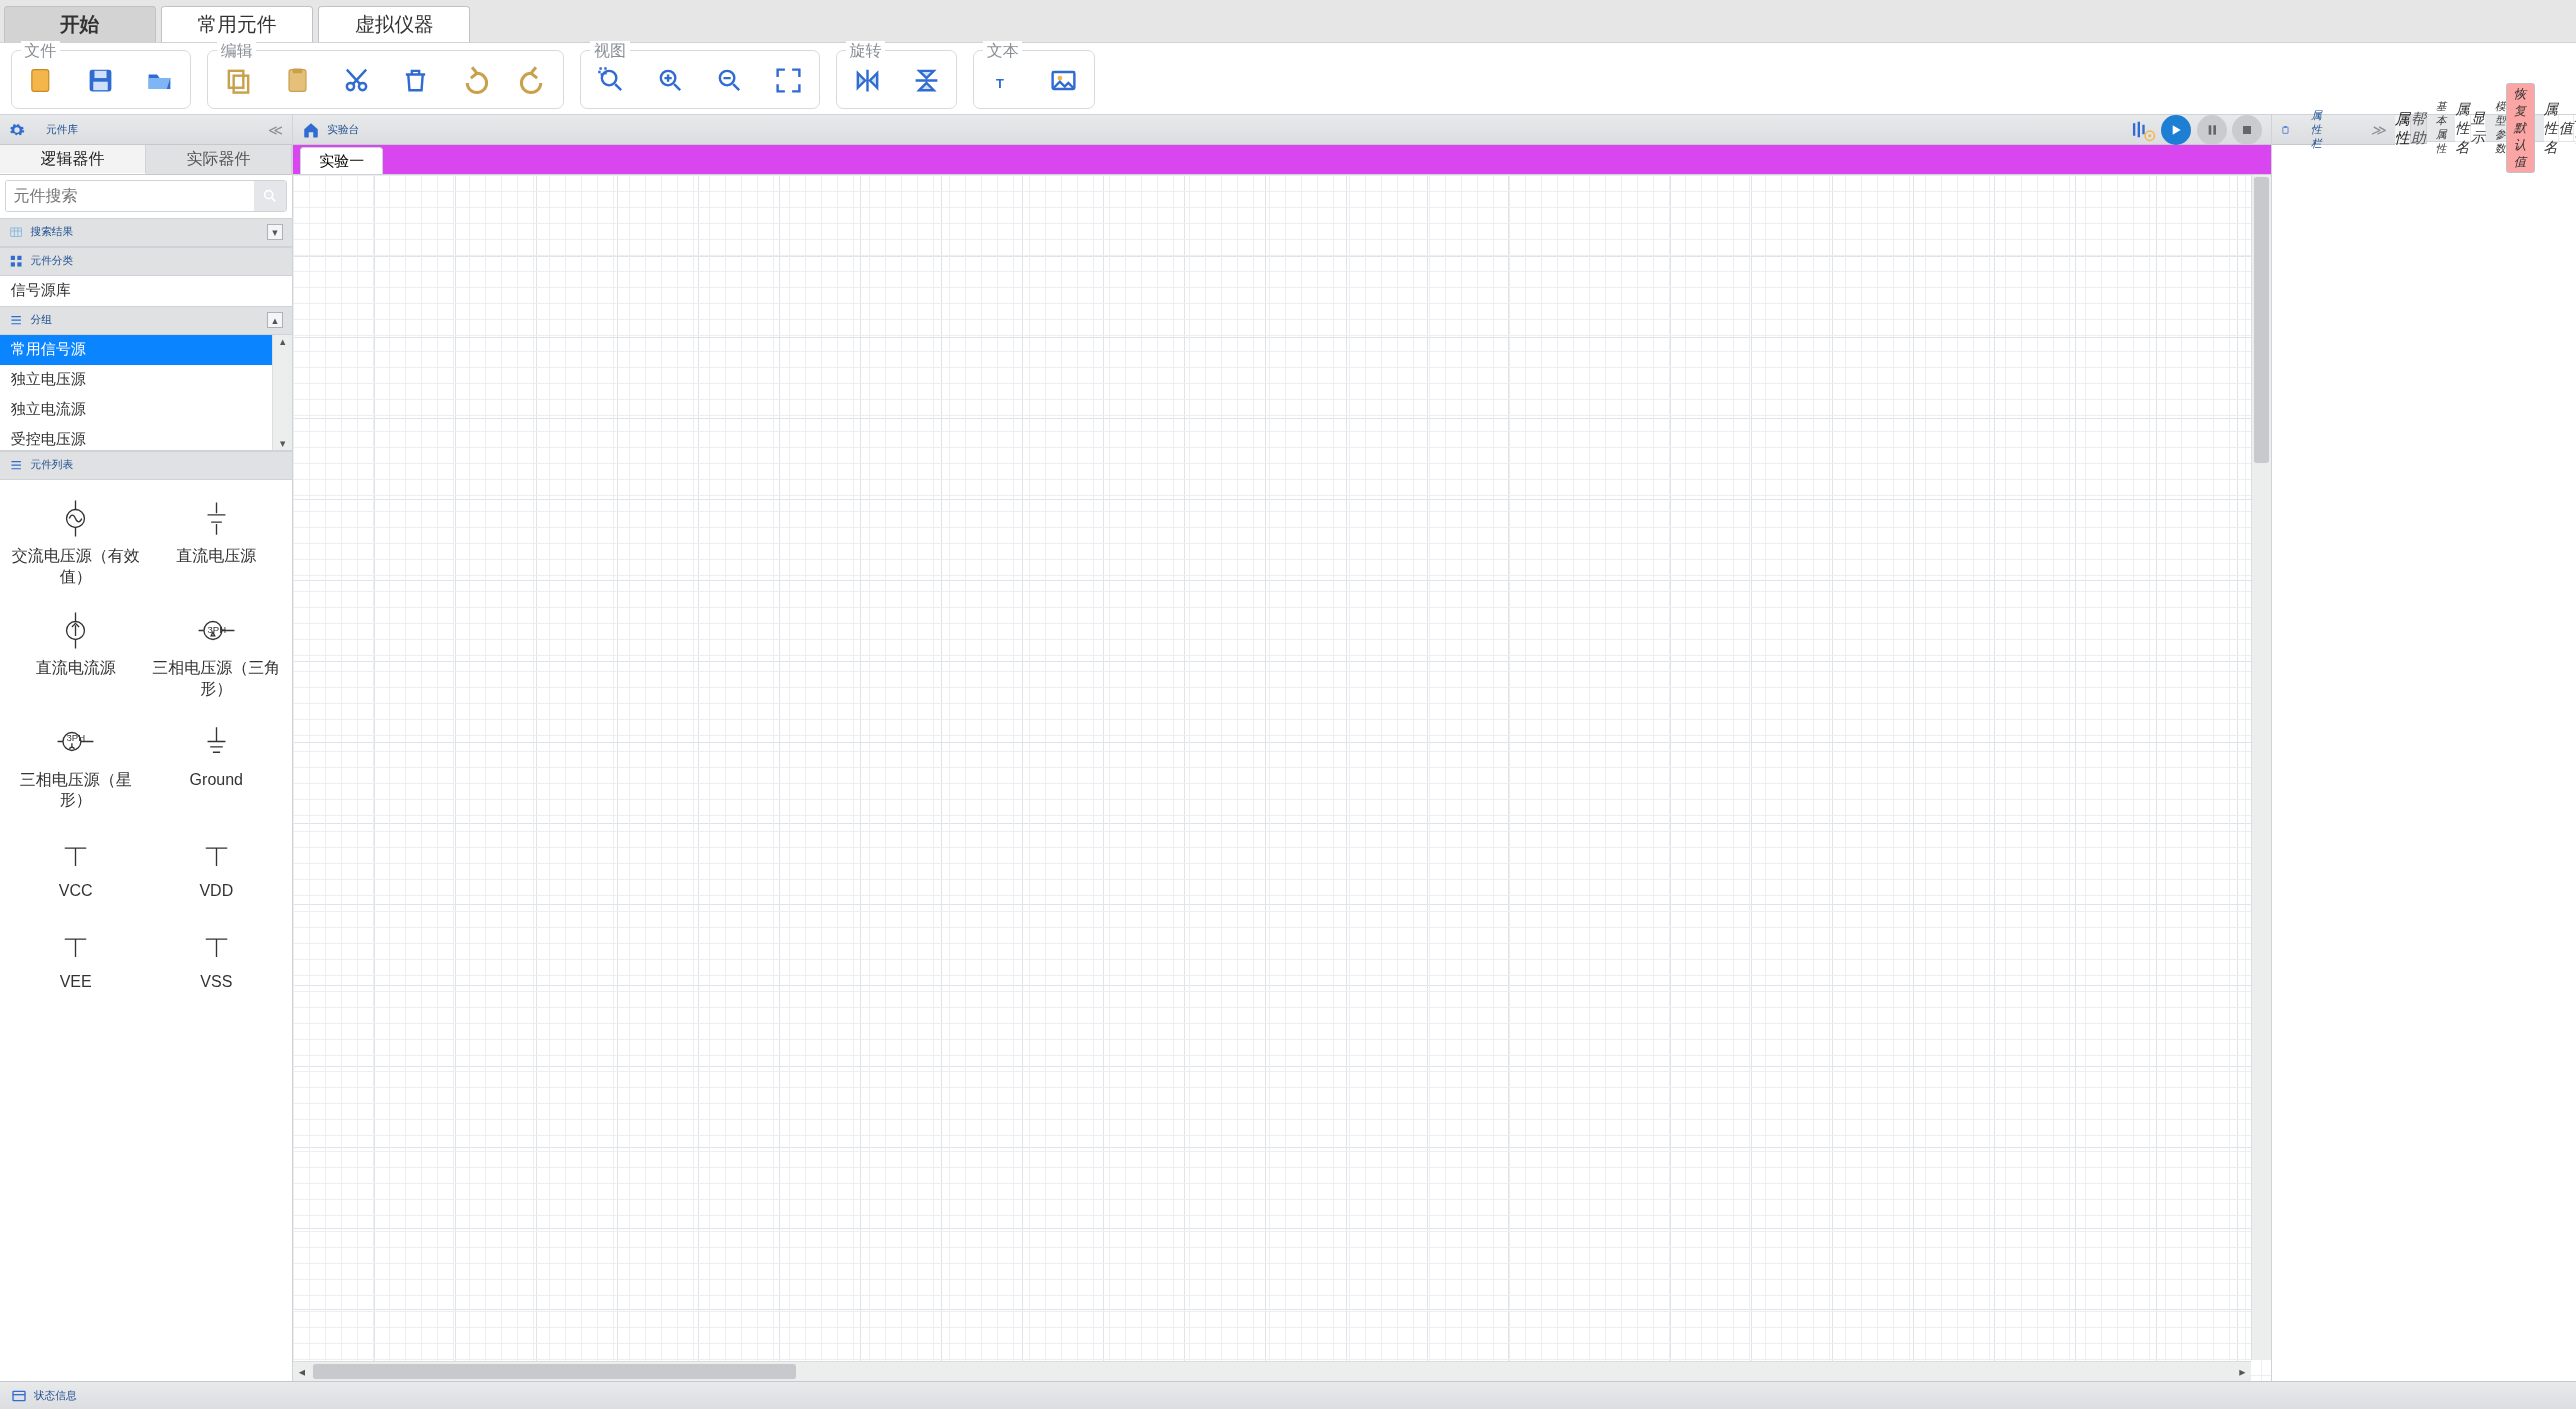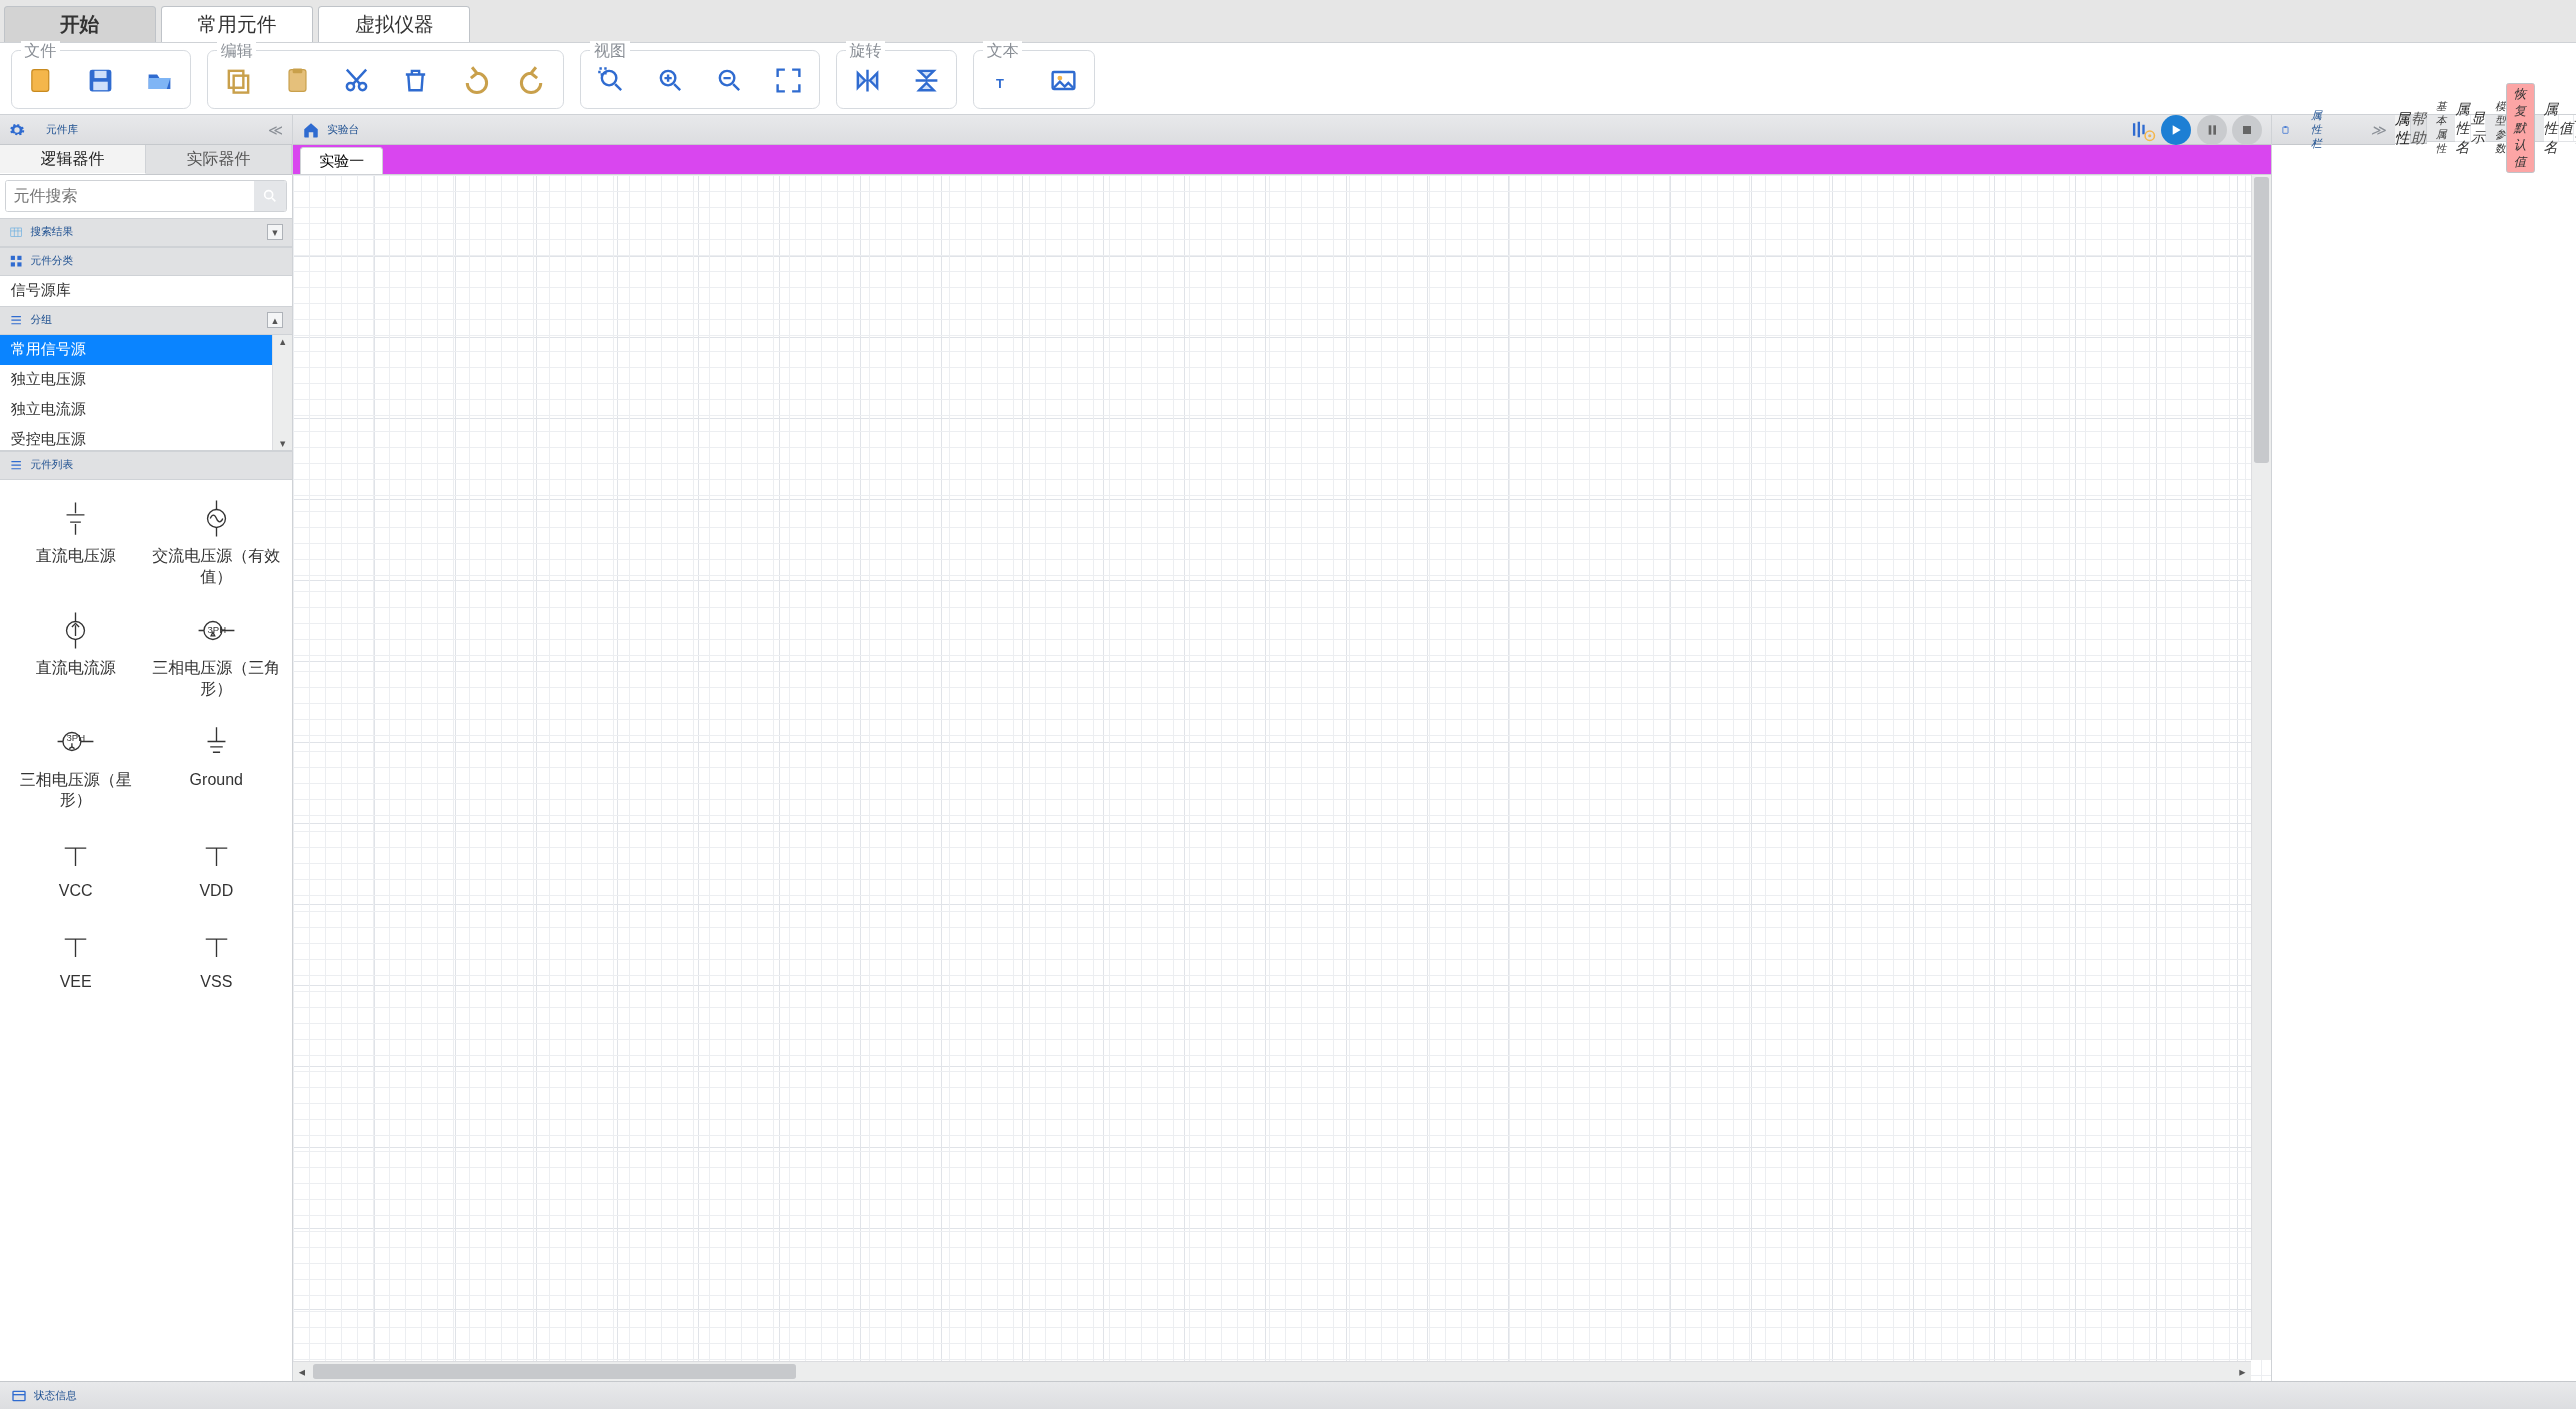--- a/index.html
+++ b/index.html
@@ -297,33 +297,33 @@
       <div class="sect">
         <svg width="14.3" height="14.3" viewBox="0 0 24 24" stroke="#2f6bd0" stroke-width="2">
             <path d="M4 6h16M4 12h16M4 18h16"></path>
           </svg>
         <span>元件列表</span>
       </div>
       <div class="comp-grid">
         <div class="comp">
             <div class="ic">
               <svg viewBox="0 0 48 48">
-                <path d="M24 6v12M24 30v12M14 20h20M18 28h12"></path>
-              </svg>
-            </div>
-            <div class="lab">直流电压源</div>
-          </div>
-        <div class="comp">
-            <div class="ic">
-              <svg viewBox="0 0 48 48">
                 <circle cx="24" cy="24" r="10"></circle>
                 <path d="M24 4v10M24 34v10M17 24c2-5 5-5 7 0s5 5 7 0"></path>
               </svg>
             </div>
             <div class="lab">交流电压源（有效值）</div>
+          </div>
+        <div class="comp">
+            <div class="ic">
+              <svg viewBox="0 0 48 48">
+                <path d="M24 6v12M24 30v12M14 20h20M18 28h12"></path>
+              </svg>
+            </div>
+            <div class="lab">直流电压源</div>
           </div>
         <div class="comp">
             <div class="ic">
               <svg viewBox="0 0 48 48">
                 <circle cx="24" cy="24" r="10"></circle>
                 <path d="M24 4v10M24 34v10M24 18v12M20 20l4-4 4 4"></path>
               </svg>
             </div>
             <div class="lab">直流电流源</div>
           </div>

